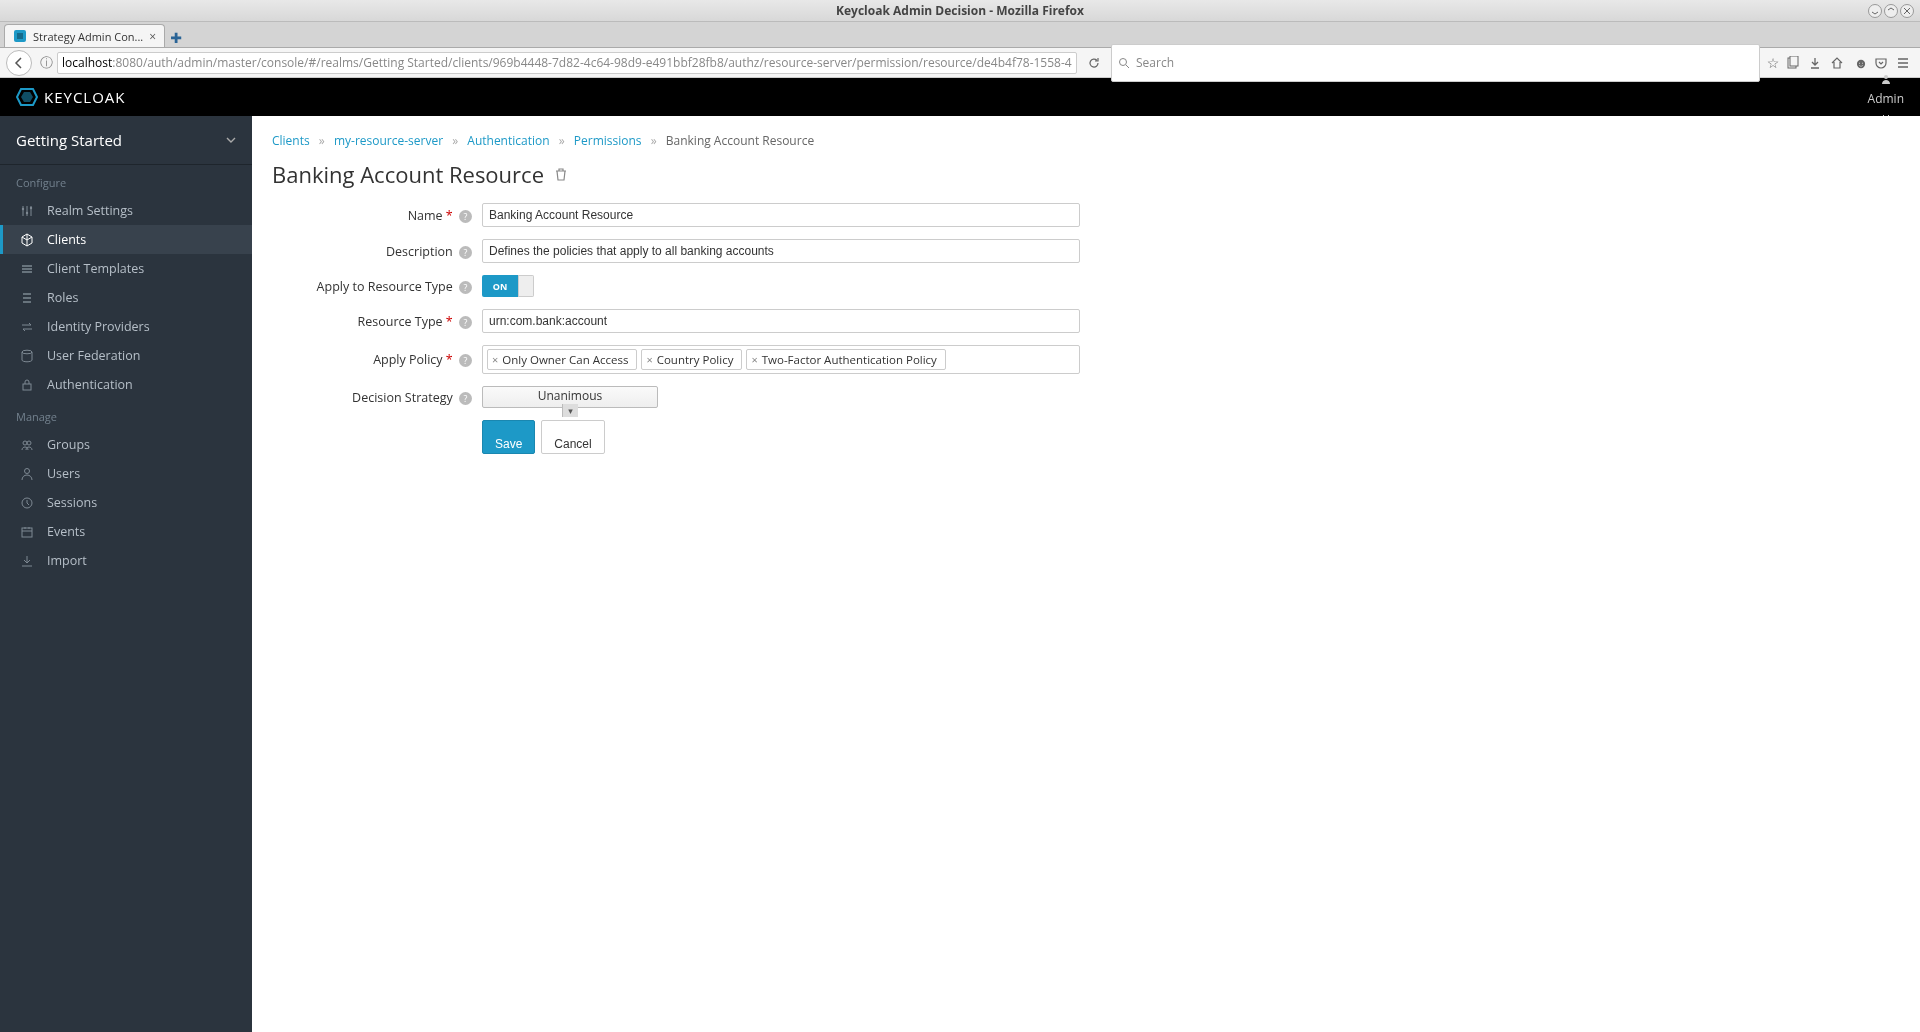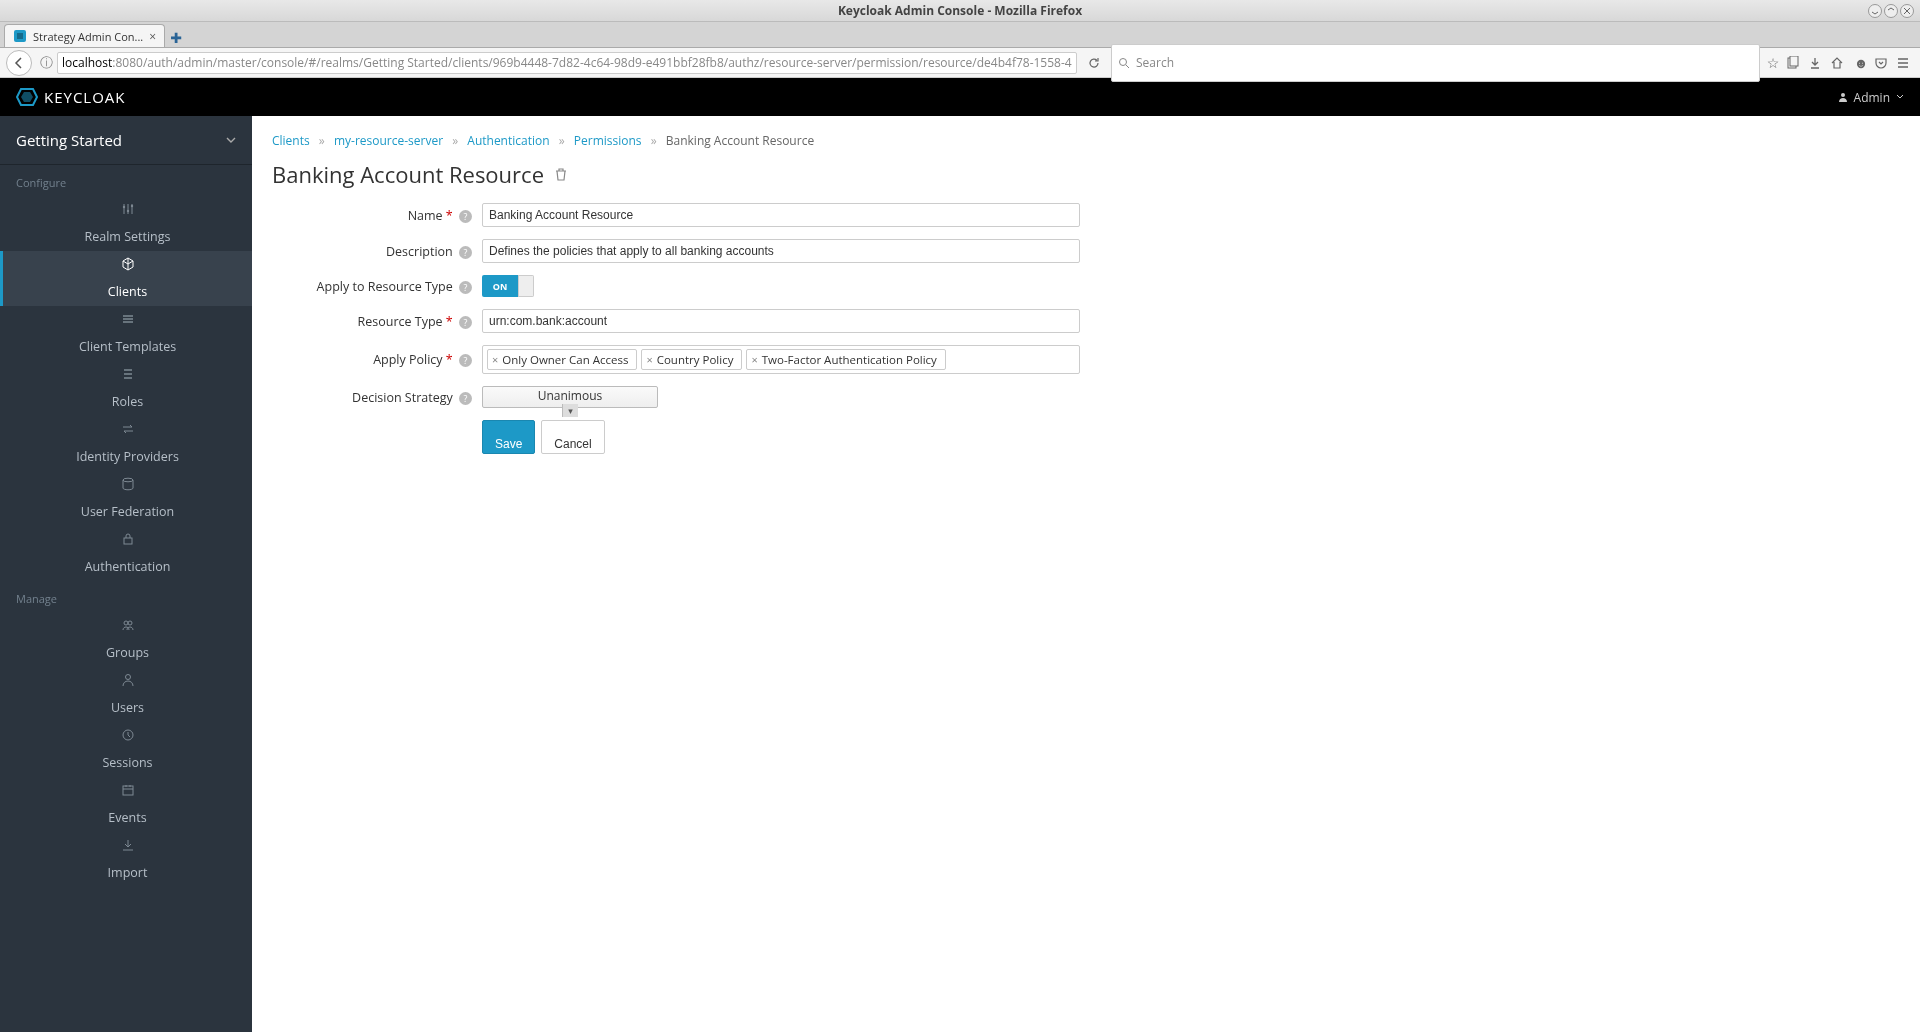--- a/index.html
+++ b/index.html
@@ -26,28 +26,28 @@
   .url-host { color:#000; }
   .url-path { color:#888; }
   .reload { color:#666; margin:0 6px;}
   .search-field { flex:1; height:38px; border:1px solid #ccc; background:#fff; border-radius:2px; display:flex; align-items:center; padding:0 6px; color:#888; font-size:12px; gap:6px;}
   .tbicon { color:#666; width:18px;text-align:center; font-size:14px;}
   
   
   .app-header { height: 38px; background: #000; color: #fff; display:flex; align-items:center; padding:0 16px; justify-content:space-between;}
   .logo { display:flex; align-items:center; gap:6px; font-weight:400; letter-spacing:1px; font-size:15px;}
   .logo-mark { width:22px;height:22px;}
-  .user-menu { color:#ccc; font-size:12px; display:flex; align-items:center; gap:6px;}
+  .user-menu { color:#ccc; font-size:12px; display:flex; align-items:center; gap:6px;flex-direction:column;}
   
   
   .app-body { display:flex; height: calc(1032px - 22px - 26px - 30px - 38px); }
   .sidebar { width: 252px; background: #2b343e; color:#ccc; display:flex; flex-direction:column;}
   .realm-select { padding:14px 16px; border-bottom:1px solid #1e252c; color:#fff; font-size:15px; display:flex; align-items:center; justify-content:space-between;}
   .side-section-label { padding: 10px 16px 6px; font-size:11px; color:#72808d;}
-  .side-item { display:flex; align-items:center; gap:12px; padding:6px 16px; color:#b6bfc8; font-size:12.5px; cursor:pointer; border-left:3px solid transparent;flex-direction:column;}
+  .side-item { display:flex; align-items:center; gap:12px; padding:6px 16px; color:#b6bfc8; font-size:12.5px; cursor:pointer; border-left:3px solid transparent;}
   .side-item.active { background:#38424d; border-left:3px solid #1d99c7; color:#fff;}
   .side-icon { width:16px; display:inline-flex; justify-content:center; color:#7e8993; font-size:13px;}
   
   .content { flex:1; padding: 16px 20px; overflow:auto; background:#fff;}
   .breadcrumb { font-size:12px; color:#888; margin-bottom:8px;}
   .breadcrumb a { color:#1d99c7; text-decoration:none;}
   .breadcrumb .sep { color:#aaa; margin:0 6px;}
   .breadcrumb .current { color:#666;}
   
   h1.page-title { font-size:22px; font-weight:400; color:#333; margin:10px 0 14px; display:flex; align-items:center; gap:10px;}
@@ -73,21 +73,21 @@
   .btn-primary { background:#1d99c7; border-color:#1a87b0; color:#fff;}
   .btn-default { background:#fff; border-color:#ccc; color:#333;}
   .btn-row { margin-left:210px; display:flex; gap:6px;}
   
   svg { display:block; }
 </style>
 </head>
 <body>
 
 <div class="os-titlebar">
-  <span class="title">Keycloak Admin Console - Mozilla Firefox</span>
+  <span class="title">Keycloak Admin Decision - Mozilla Firefox</span>
   <div class="window-btns">
     <div class="wbtn">
         <svg width="8" height="8" viewBox="0 0 8 8">
           <path d="M1 5l3 2 3-2" stroke="#666" fill="none"></path>
         </svg>
       </div>
     <div class="wbtn">
         <svg width="8" height="8" viewBox="0 0 8 8">
           <path d="M1 3l3-2 3 2" stroke="#666" fill="none"></path>
         </svg>

